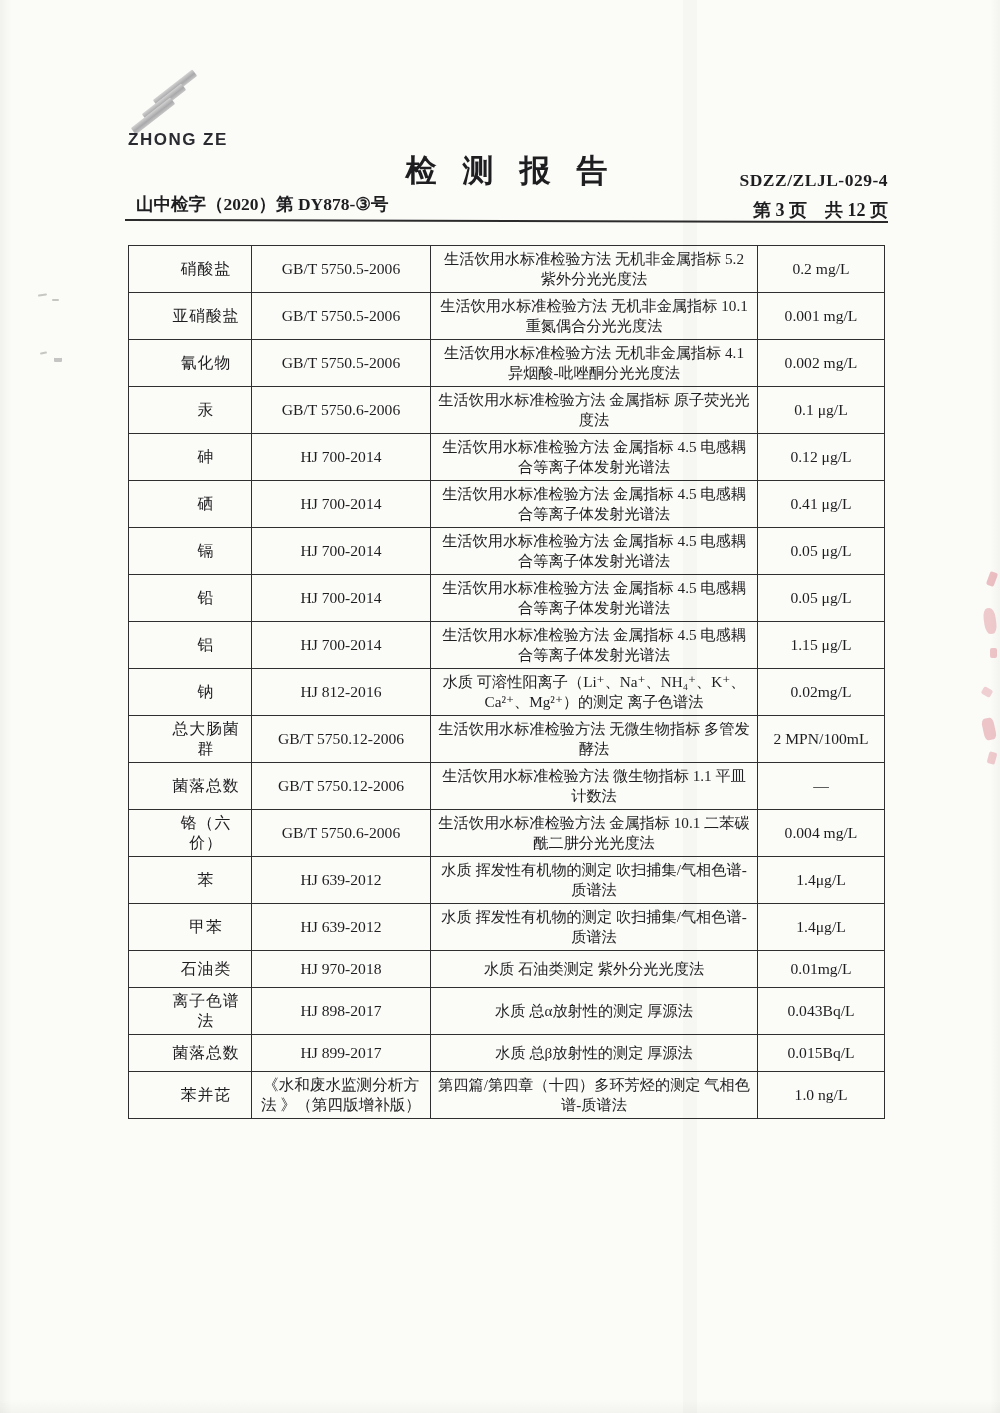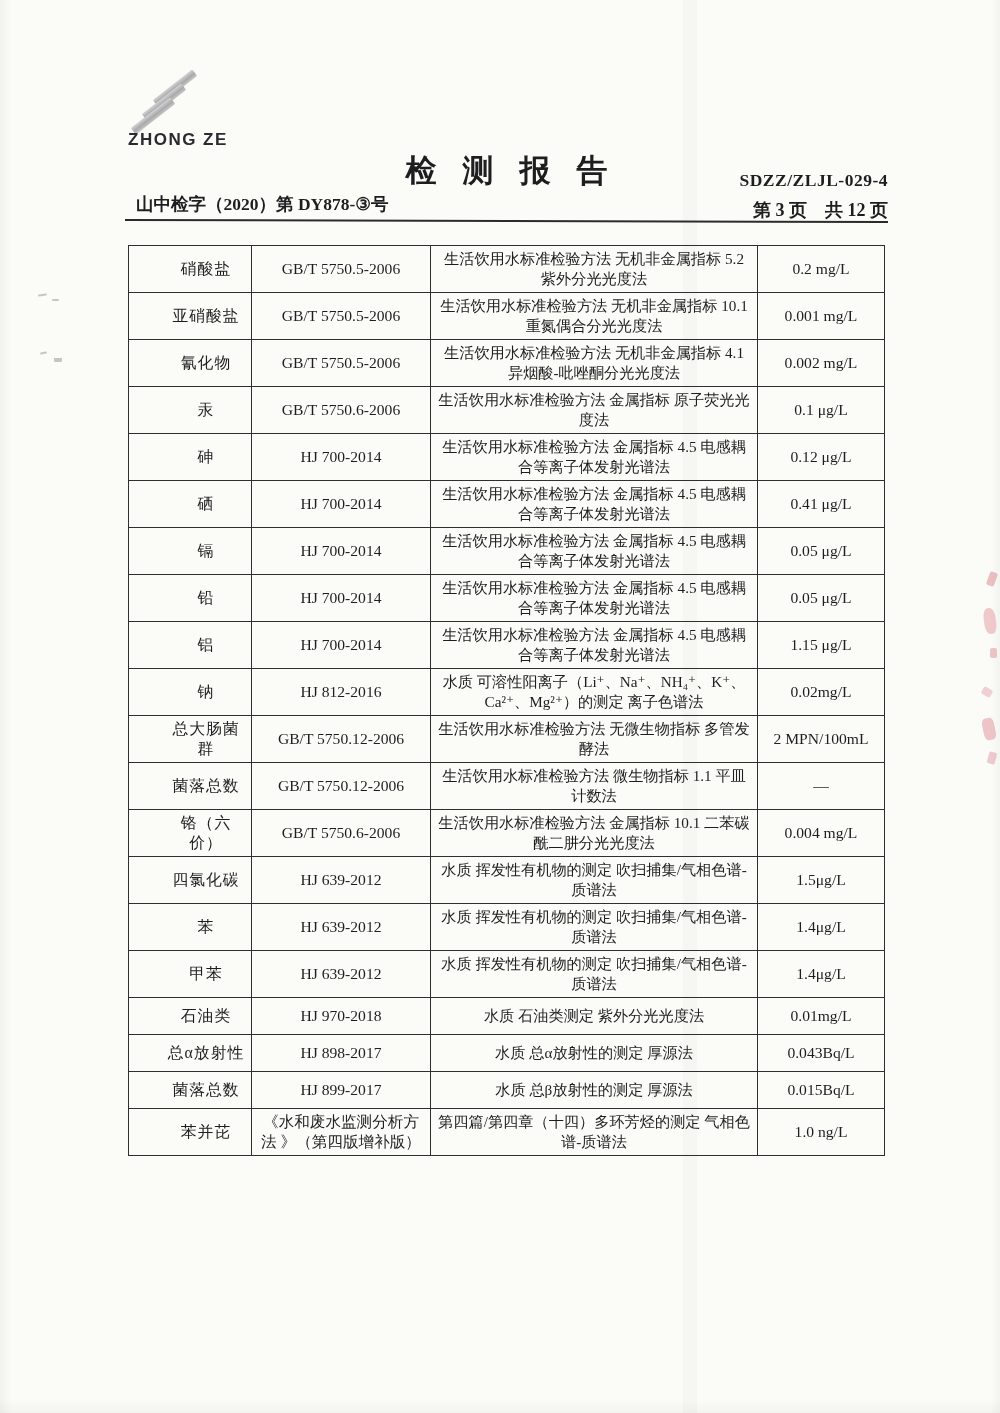--- a/index.html
+++ b/index.html
@@ -187,45 +187,39 @@
         <td class="c-method">生活饮用水标准检验方法 微生物指标 1.1 平皿计数法</td>
         <td class="c-val">—</td>
       </tr>
       <tr>
         <td class="c-item">铬（六价）</td>
         <td class="c-std">GB/T 5750.6-2006</td>
         <td class="c-method">生活饮用水标准检验方法 金属指标 10.1 二苯碳酰二肼分光光度法</td>
         <td class="c-val">0.004 mg/L</td>
       </tr>
       <tr>
-        <td class="c-item">四氯化碳</td>
-        <td class="c-std">HJ 639-2012</td>
-        <td class="c-method">水质 挥发性有机物的测定 吹扫捕集/气相色谱-质谱法</td>
-        <td class="c-val">1.5μg/L</td>
-      </tr>
-      <tr>
         <td class="c-item">苯</td>
         <td class="c-std">HJ 639-2012</td>
         <td class="c-method">水质 挥发性有机物的测定 吹扫捕集/气相色谱-质谱法</td>
         <td class="c-val">1.4μg/L</td>
       </tr>
       <tr>
         <td class="c-item">甲苯</td>
         <td class="c-std">HJ 639-2012</td>
         <td class="c-method">水质 挥发性有机物的测定 吹扫捕集/气相色谱-质谱法</td>
         <td class="c-val">1.4μg/L</td>
       </tr>
       <tr>
         <td class="c-item">石油类</td>
         <td class="c-std">HJ 970-2018</td>
         <td class="c-method">水质 石油类测定 紫外分光光度法</td>
         <td class="c-val">0.01mg/L</td>
       </tr>
       <tr>
-        <td class="c-item">总α放射性</td>
+        <td class="c-item">离子色谱法</td>
         <td class="c-std">HJ 898-2017</td>
         <td class="c-method">水质 总α放射性的测定 厚源法</td>
         <td class="c-val">0.043Bq/L</td>
       </tr>
       <tr>
         <td class="c-item">菌落总数</td>
         <td class="c-std">HJ 899-2017</td>
         <td class="c-method">水质 总β放射性的测定 厚源法</td>
         <td class="c-val">0.015Bq/L</td>
       </tr>

